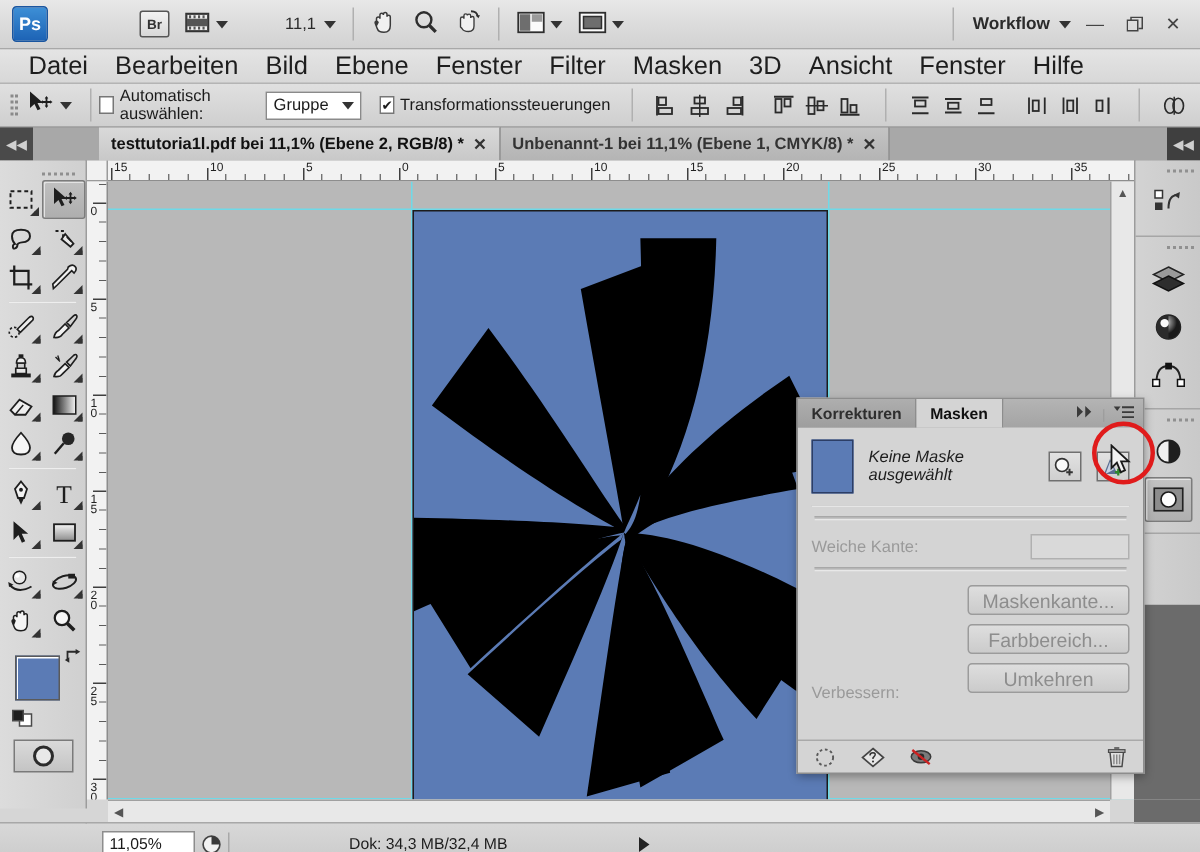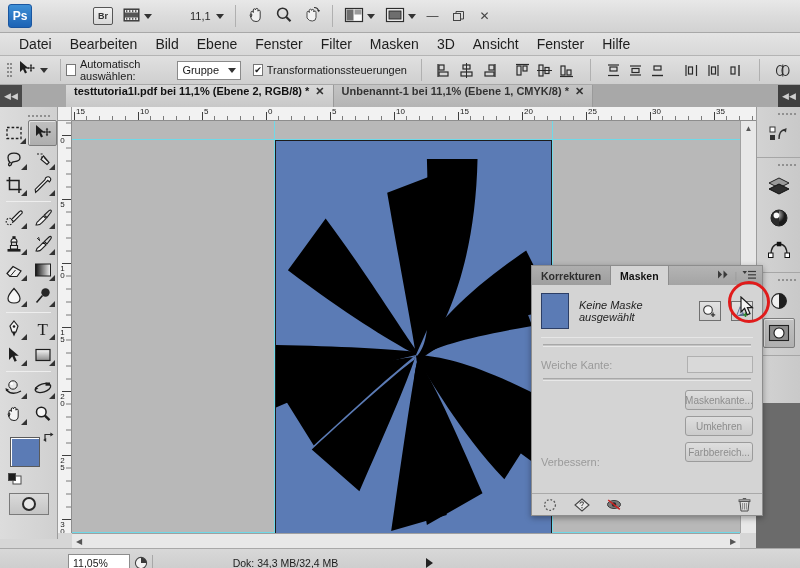--- a/index.html
+++ b/index.html
@@ -47,21 +47,21 @@
   .winbtns { display:flex; align-items:center; gap:2px; padding-right:6px; }
   .winbtn { width:24px;height:22px;display:flex;align-items:center;justify-content:center;color:#444;font-size:12px; }
 
   
   .menubar {
     position:absolute; left:0; top:33px; width:800px; height:23px;
     background: linear-gradient(to bottom,#e4e4e4,#d8d8d8);
     border-bottom:1px solid #b4b4b4;
     display:flex; align-items:center; padding-left:10px;
   }
-  .menuitem { padding:2px 9px; font-size:14px; color:#1e1e1e; cursor:default; }
+  .menuitem { padding:2px 9px; font-size:17px; color:#1e1e1e; cursor:default; }
 
   
   .optbar {
     position:absolute; left:0; top:56px; width:800px; height:29px;
     background: linear-gradient(to bottom,#e0e0e0,#cfcfcf);
     border-bottom:1px solid #a8a8a8;
     display:flex; align-items:center; padding-left:4px; gap:0;
   }
   .gripper { width:10px;height:22px;display:flex;flex-direction:column;justify-content:center;gap:2px;align-items:center; }
   .gripdot { width:2px;height:2px;background:#8a8a8a;box-shadow:3px 0 0 #8a8a8a; }
@@ -89,21 +89,21 @@
     position:absolute; left:0; top:85px; width:800px; height:22px;
     background:#6b6b6b; display:flex; align-items:flex-end;
   }
   .tabgrip {
     width:22px;height:22px;background:#4a4a4a;color:#cfcfcf;
     display:flex;align-items:center;justify-content:center;font-size:9px;
   }
   .tabgrip2 { position:absolute; right:0; top:0; width:22px;height:22px;background:#3f3f3f;color:#cfcfcf;display:flex;align-items:center;justify-content:center;font-size:9px; }
   .tabspacer { width:44px; height:22px; background:#a8a8a8; }
   .tab {
-    height:22px; display:flex; align-items:flex-start; gap:6px;
+    height:22px; display:flex; align-items:center; gap:6px;
     padding:0 8px; font-size:11px; font-weight:bold;
     background:linear-gradient(to bottom,#d9d9d9,#c8c8c8);
     border-right:1px solid #9a9a9a; color:#111; cursor:default;
   }
   .tab.inactive { background:linear-gradient(to bottom,#c4c4c4,#b4b4b4); color:#333; }
   .tabclose { font-size:11px; color:#333; }
   .tabfill { flex:1; height:22px; background:#a8a8a8; }
 
   
   .toolbox {
@@ -188,23 +188,23 @@
   .mp-row1 { display:flex; align-items:center; gap:10px; }
   .mp-thumb { width:28px;height:36px; background:#5b7bb5; border:1px solid #2c3e66; }
   .mp-status { font-size:11px; font-style:italic; color:#1d1d1d; flex:1; }
   .mp-iconbtn { width:22px;height:20px; border:1px solid #707070; background:linear-gradient(to bottom,#e2e2e2,#cfcfcf); display:flex;align-items:center;justify-content:center; }
   .mp-sep { height:1px; background:#a9a9a9; border-bottom:1px solid #e6e6e6; margin:8px 0 6px; }
   .mp-field { display:flex; align-items:center; justify-content:space-between; margin-top:2px; }
   .mp-label { font-size:11px; color:#9a9a9a; }
   .mp-input { width:66px;height:17px; border:1px solid #b0b0b0; background:#d9d9d9; }
   .mp-slider { margin:5px 2px 9px; height:3px; background:#c4c4c4; border-top:1px solid #a8a8a8; border-bottom:1px solid #e8e8e8; }
   .mp-btn {
-    width:68px;height:20px; border:1px solid #9b9b9b; border-radius:3px;
+    width:108px;height:20px; border:1px solid #9b9b9b; border-radius:3px;
     background:linear-gradient(to bottom,#dedede,#cbcbcb);
-    font-size:10px; color:#8d8d8d;
+    font-size:13px; color:#8d8d8d;
     display:flex;align-items:center;justify-content:center;
     margin-left:auto; margin-bottom:6px;
   }
   .mp-refine { display:flex; align-items:flex-end; margin-top:4px; }
   .mp-refine .mp-label { padding-top:4px; }
   .mp-btncol { margin-left:auto; }
   .mp-footer { position:absolute; left:0; bottom:0; width:100%; height:22px; border-top:1px solid #a9a9a9; display:flex; align-items:center; gap:16px; padding:0 10px; }
   .mp-ficon { width:16px;height:16px; display:flex;align-items:center;justify-content:center; }
   .mp-trash { margin-left:auto; }
 
@@ -310,20 +310,25 @@
     <div class="appbtn">
       <span>
         <svg width="20" height="16" viewBox="0 0 20 16">
             <rect x="1.5" y="1.5" width="17" height="13" fill="#fbfbfb" stroke="#2e2e2e" stroke-width="1.2"></rect>
             <rect x="4" y="4" width="12" height="8" fill="#6e6e6e" stroke="#2e2e2e"></rect>
           </svg>
       </span>
       <span class="caret"></span>
     </div>
 
+    <div class="workflow">
+      <div class="sep"></div>
+      <span class="wtext">Workflow</span>
+      <span class="caret"></span>
+    </div>
     <div class="winbtns">
       <div class="winbtn">—</div>
       <div class="winbtn">
         <svg width="11" height="11" viewBox="0 0 11 11">
             <rect x="0.5" y="2.5" width="7" height="7" fill="none" stroke="#444"></rect>
             <path d="M3 2.5 V0.5 H10.5 V8 H8" fill="none" stroke="#444"></path>
           </svg>
       </div>
       <div class="winbtn">✕</div>
     </div>
@@ -1009,22 +1014,22 @@
       <div class="mp-field">
         <span class="mp-label">Weiche Kante:</span>
         <span class="mp-input"></span>
       </div>
       <div class="mp-slider"></div>
 
       <div class="mp-refine">
         <span class="mp-label">Verbessern:</span>
         <div class="mp-btncol">
           <div class="mp-btn">Maskenkante...</div>
+          <div class="mp-btn">Farbbereich...</div>
           <div class="mp-btn">Umkehren</div>
-          <div class="mp-btn">Farbbereich...</div>
         </div>
       </div>
     </div>
 
     <div class="mp-footer">
       <span class="mp-ficon">
         <svg width="14" height="14" viewBox="0 0 14 14">
             <circle cx="7" cy="7" r="5.4" fill="none" stroke="#5a5a5a" stroke-width="1.3" stroke-dasharray="1.8 1.8"></circle>
           </svg>
       </span>

